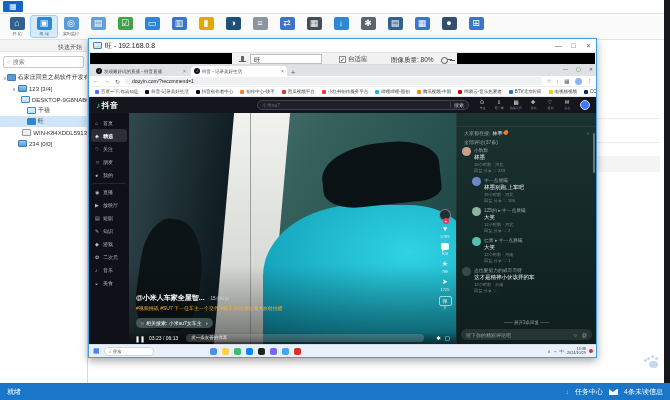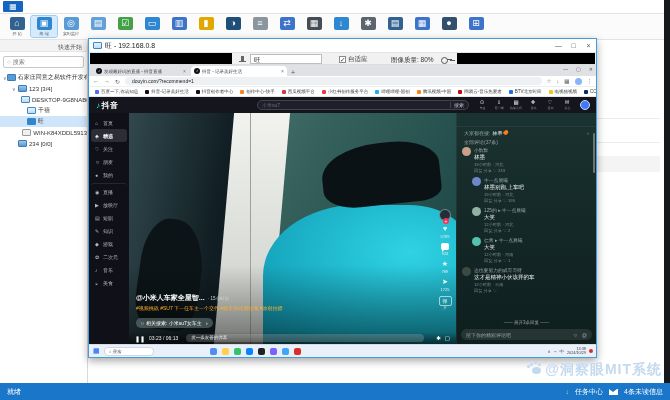--- a/index.html
+++ b/index.html
@@ -698,21 +698,20 @@
           <div>2024/10/29</div>
         </div>
         <span id="rtbadge"></span>
       </div>
     </div>
   </div>
 </div>
 
 <div class="abs" id="wmark">
   <span id="paw"></span>
-  <span>@洞察眼MIT系统</span>
 </div>
 
 <div class="abs" id="sbar">
   <span id="sready">就绪</span>
   <div id="sright">
     <span class="g">↓</span>
     <span class="lbl">任务中心</span>
     <span class="env"></span>
     <span class="lbl">4条未读信息</span>
   </div>

